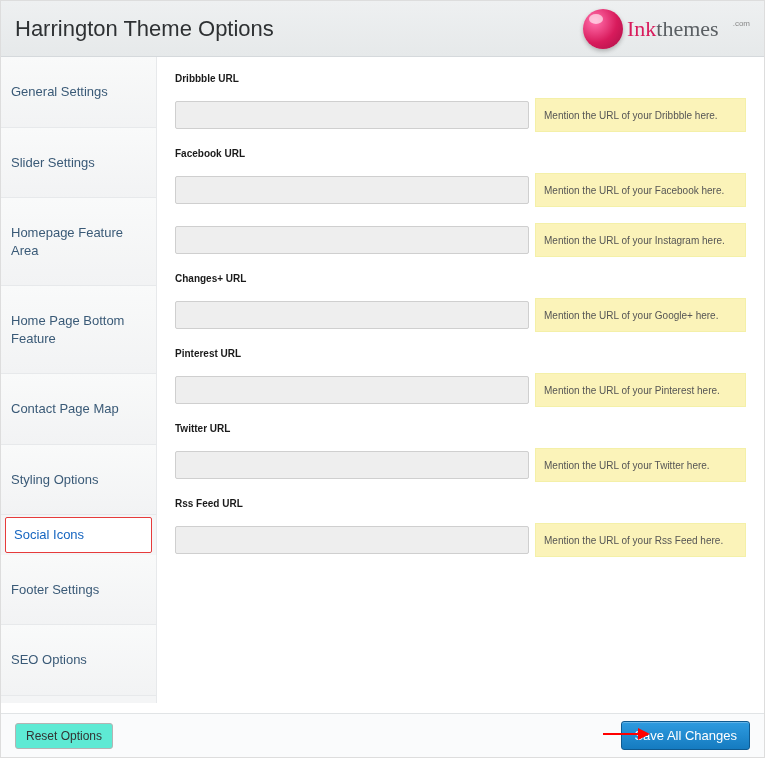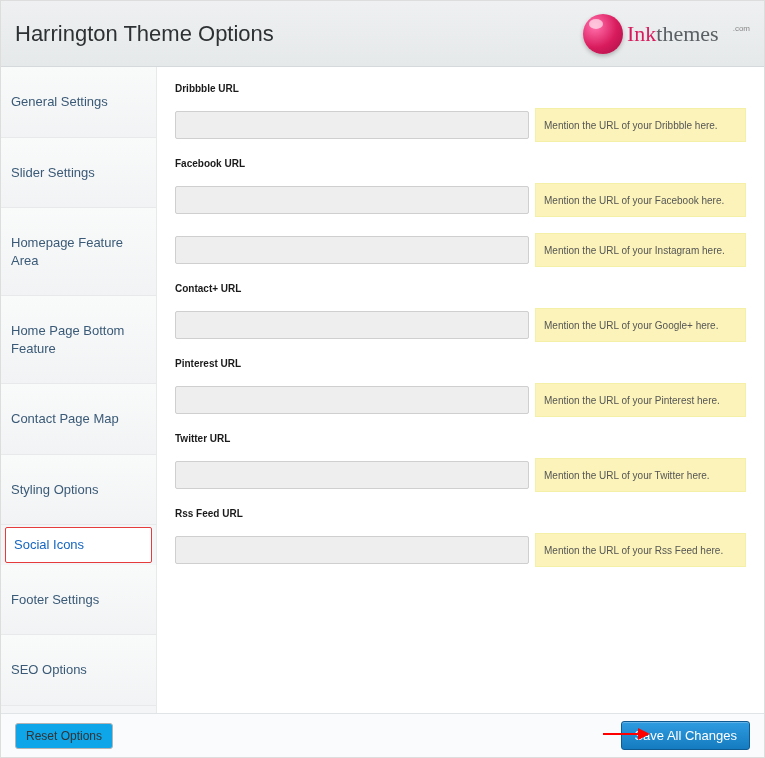--- a/index.html
+++ b/index.html
@@ -1,19 +1,19 @@
 <!DOCTYPE html>
 <html><head>
 <meta charset="utf-8">
 <style>
   * { box-sizing: border-box; margin: 0; padding: 0; }
   html, body { font-family: "Helvetica Neue", Arial, sans-serif; background: #fff; }
   .wrap { width: 765px; height: 758px; border: 1px solid #ddd; background: #fff; position: relative; overflow: hidden; }
   
-  .hdr { height: 66px; background: linear-gradient(#eef0f1, #e6e9ea); border-bottom: 1px solid #d5d9dc; display: flex; align-items: center; justify-content: space-between; padding: 0 14px; }
+  .hdr { height: 56px; background: linear-gradient(#eef0f1, #e6e9ea); border-bottom: 1px solid #d5d9dc; display: flex; align-items: center; justify-content: space-between; padding: 0 14px; }
   .hdr h1 { font-size: 22px; font-weight: 400; color: #2e3133; }
   .logo { display: flex; align-items: center; gap: 4px; }
   .logo-ball { width: 40px; height: 40px; border-radius: 50%; background: radial-gradient(circle at 30% 30%, #ff6aa7 5%, #d81b5c 55%, #a80f46 100%); position: relative; box-shadow: 0 2px 4px rgba(0,0,0,.25); }
   .logo-ball::after { content:""; position:absolute; top:5px; left:6px; width:14px; height:10px; background:rgba(255,255,255,.6); border-radius:50%; }
   .logo-text { font-family: "Comic Sans MS", cursive; font-size: 22px; }
   .logo-ink { color: #d81b5c; }
   .logo-themes { color: #5a5f63; }
   .logo-com { font-size: 8px; color: #888; margin-left: 10px; margin-top: -10px; }
   
   .body { display: flex; height: calc(100% - 66px - 44px); }
@@ -24,21 +24,21 @@
   .sidebar li.active { border: 1px solid #e63b3b; color: #1565c0; background: #fff; margin: 2px 4px; border-radius: 2px; padding: 8px 8px; }
   
   .main { flex: 1; padding: 16px 18px 4px 18px; overflow: auto; }
   .field { margin-bottom: 16px; }
   .field h3 { font-size: 10px; font-weight: 700; color: #1a1a1a; margin-bottom: 14px; }
   .row { display: flex; align-items: center; gap: 6px; }
   .row input { flex: 0 0 354px; height: 28px; border: 1px solid #cfcfcf; background: #eeeeee; border-radius: 2px; padding: 0 8px; font-size: 13px; color: #333; }
   .hint { flex: 1; height: 34px; background: #fbf3b9; border: 1px solid #f4f0a8; font-size: 10px; color: #555; display: flex; align-items: center; padding-left: 8px; }
   
   .ftr { position: absolute; bottom: 0; left: 0; right: 0; height: 44px; border-top: 1px solid #e1e4e6; background: #fafbfc; display: flex; align-items: center; justify-content: space-between; padding: 0 14px; }
-  .btn-reset { font-size: 12px; color: #333; background: #0ea5e9; border: 1px solid #b4b4b4; border-radius: 3px; padding: 5px 10px; cursor: pointer; }
+  .btn-reset { font-size: 12px; color: #333; background: #5eead4; border: 1px solid #b4b4b4; border-radius: 3px; padding: 5px 10px; cursor: pointer; }
   .btn-save { font-size: 13px; color: #fff; background: linear-gradient(#2e9be0, #157bc0); border: 1px solid #0f5a90; border-radius: 3px; padding: 6px 12px; cursor: pointer; box-shadow: inset 0 1px 0 rgba(255,255,255,.25); }
   
   .arrow { position: absolute; right: 114px; bottom: 16px; width: 48px; height: 14px; pointer-events: none; }
   .arrow svg { width: 100%; height: 100%; }
 </style>
 </head>
 <body>
 
 <div class="wrap">
 
@@ -87,21 +87,21 @@
       </div>
 
       <div class="field">
         <div class="row">
           <input type="text" value="" style="">
           <div class="hint">Mention the URL of your Instagram here.</div>
         </div>
       </div>
 
       <div class="field">
-        <h3>Contact+ URL</h3>
+        <h3>Changes+ URL</h3>
         <div class="row">
           <input type="text" value="" style="">
           <div class="hint">Mention the URL of your Google+ here.</div>
         </div>
       </div>
 
       <div class="field">
         <h3>Pinterest URL</h3>
         <div class="row">
           <input type="text" value="" style="">

